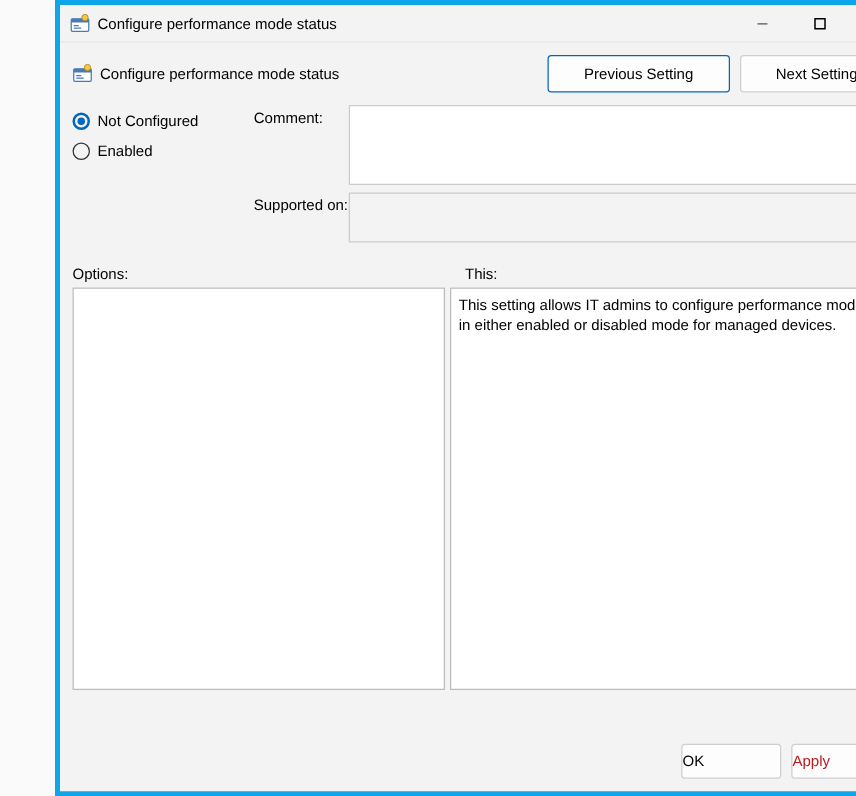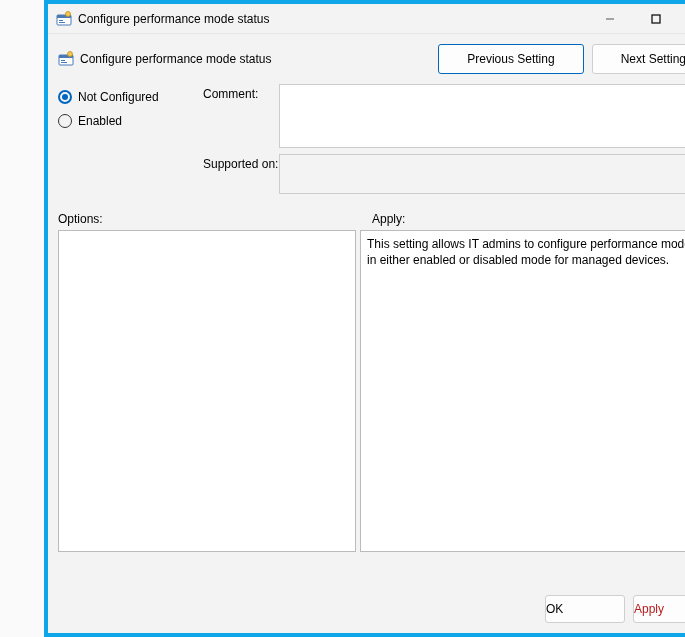--- a/index.html
+++ b/index.html
@@ -261,21 +261,21 @@
             <span class="arrow">▴</span>
             <span class="arrow">▾</span>
           </div>
         </div>
       </div>
     </div>
   </div>
 
   <div class="labels-row">
     <div>Options:</div>
-    <div>Apply:</div>
+    <div>This:</div>
   </div>
 
   <div class="boxes-row">
     <div class="panel options"></div>
     <div class="panel help">
       <div class="help-body">This setting allows IT admins to configure performance mode in either enabled or disabled mode for managed devices.</div>
       <div class="scroll-stub">
         <span class="arrow">▴</span>
         <span class="arrow">▾</span>
       </div>

